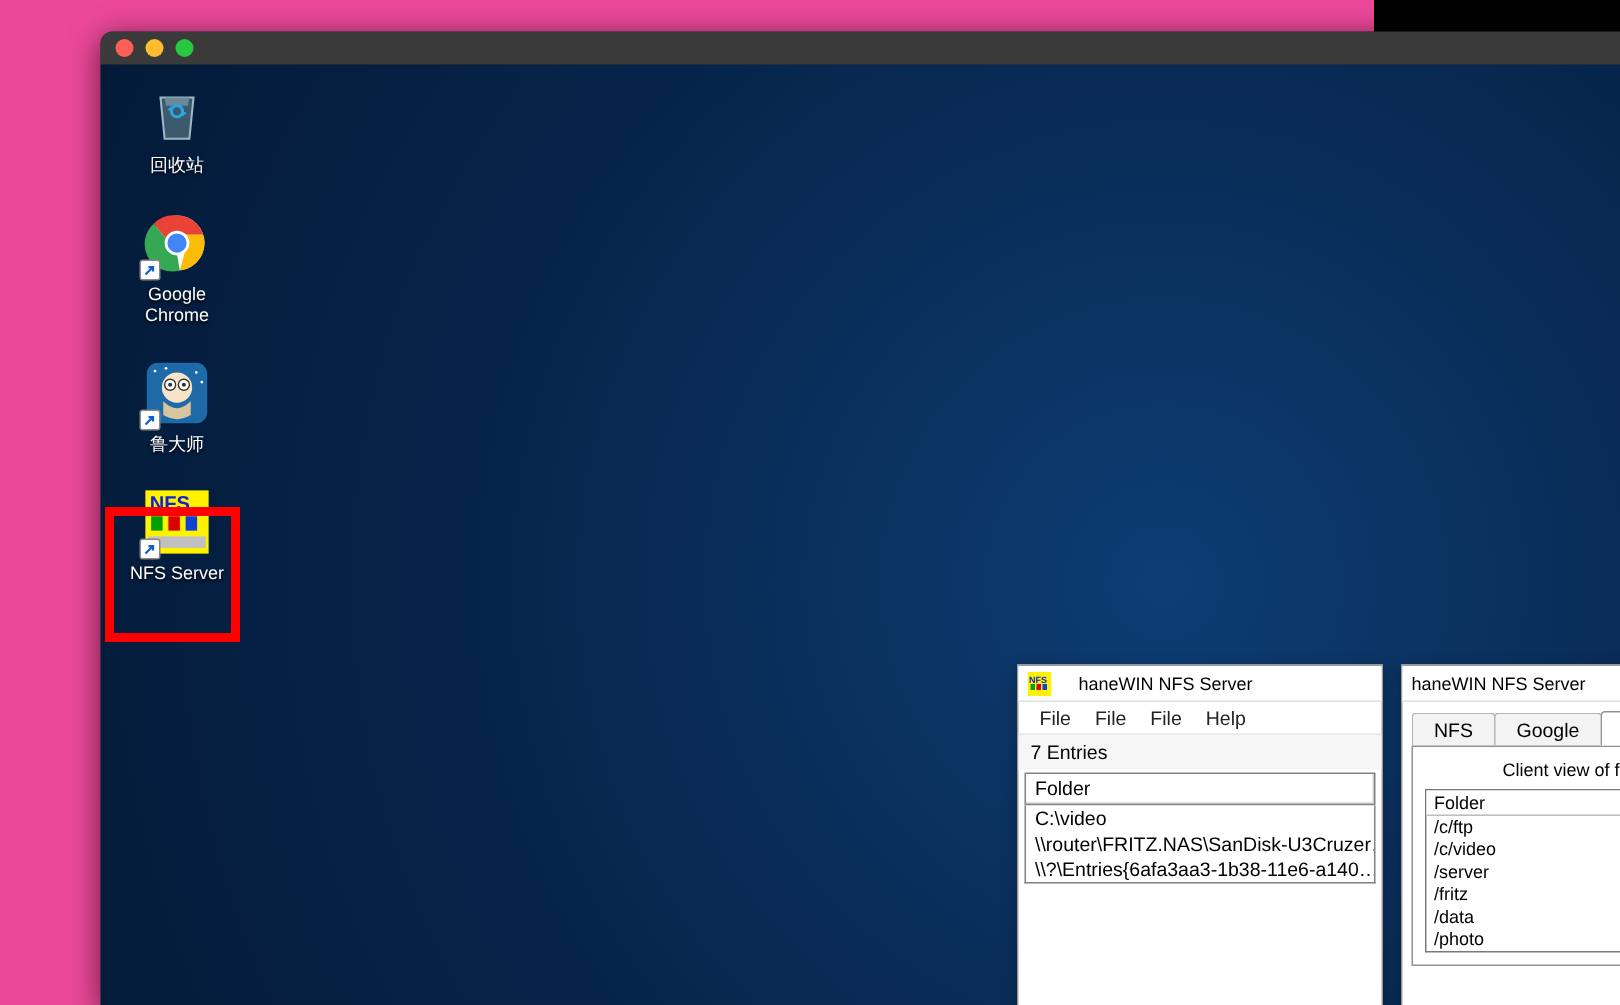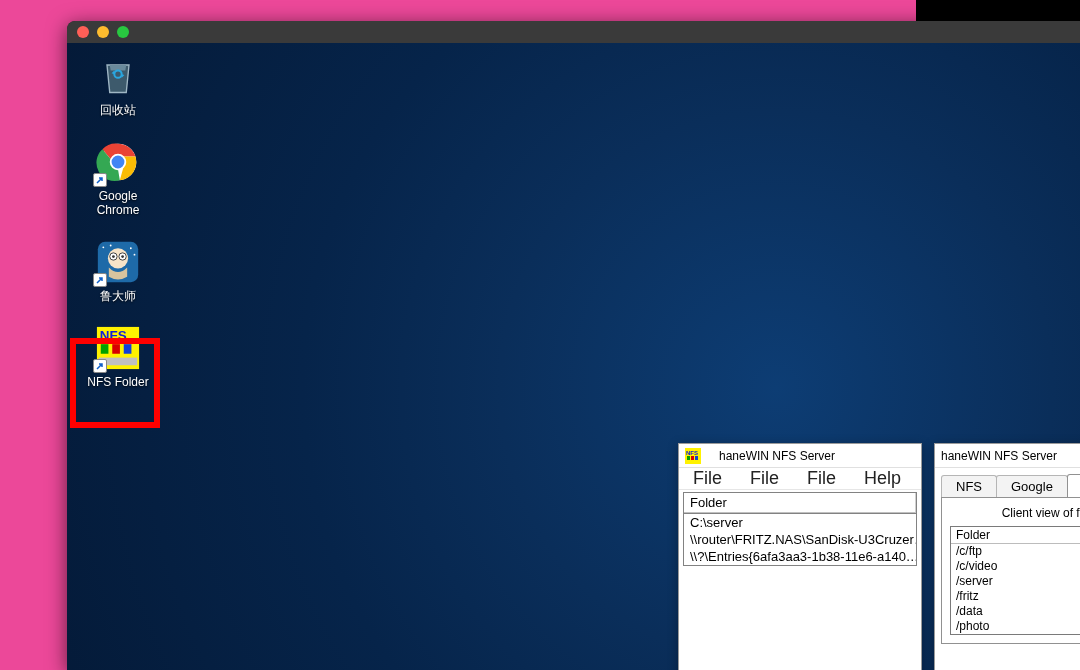--- a/index.html
+++ b/index.html
@@ -88,23 +88,23 @@
     background: #fff;
     border-bottom: 1px solid #e0e0e0;
     display: flex; align-items: center;
     padding: 0 6px; gap: 18px;
     font-size: 12px;
   }
   .app-titlebar .tb-ico { width: 16px; height: 16px; }
   .menubar {
     height: 22px;
     display: flex; align-items: center;
-    gap: 12px;
+    gap: 0;
     padding: 0 6px;
-    font-size: 18px;
+    font-size: 13px;
     color: #222;
     border-bottom: 1px solid #e6e6e6;
   }
   .menubar span { padding: 2px 8px; cursor: default; }
 
   .entries-count {
     padding: 4px 8px;
     background: #f6f6f6;
     font-size: 13px;
   }
@@ -287,21 +287,21 @@
               <rect x="18" y="20" width="8" height="10" fill="#d80000"></rect>
               <rect x="30" y="20" width="8" height="10" fill="#1040d8"></rect>
               <rect x="4" y="34" width="40" height="8" fill="#c0c0c0"></rect>
             </svg>
             <div class="shortcut-arrow">
               <svg viewBox="0 0 10 10">
                   <path d="M2 8 L7 3 M4 3 H7 V6" stroke="#1060c9" stroke-width="1.5" fill="none"></path>
                 </svg>
             </div>
           </div>
-          <div class="lbl">NFS Folder</div>
+          <div class="lbl">NFS Server</div>
         </div>
 
 
       </div>
 
       <div class="highlight-box" style="left:3px; top:295px; width:90px; height:90px;"></div>
 
       <div class="app-window" style="left:611px; top:400px; width:244px; height:248px;">
         <div class="app-titlebar">
           <span class="tb-ico nfs-mini">
@@ -314,25 +314,26 @@
             </svg>
           </span>
           <span>haneWIN NFS Server</span>
         </div>
         <div class="menubar">
           <span>File</span>
           <span>File</span>
           <span>File</span>
           <span>Help</span>
         </div>
+        <div class="entries-count">7 Entries</div>
         <div class="list-head">
           <div class="col">Folder</div>
         </div>
         <div class="list-body">
-          <div class="row">C:\server</div>
+          <div class="row">C:\video</div>
           <div class="row">\\router\FRITZ.NAS\SanDisk-U3Cruzer…</div>
           <div class="row">\\?\Entries{6afa3aa3-1b38-11e6-a140…</div>
         </div>
       </div>
 
       <div class="app-window" style="left:867px; top:400px; width:246px; height:248px;">
         <div class="app-titlebar" style="justify-content:flex-start;">
           <span>haneWIN NFS Server</span>
         </div>
         <div class="tabs">

